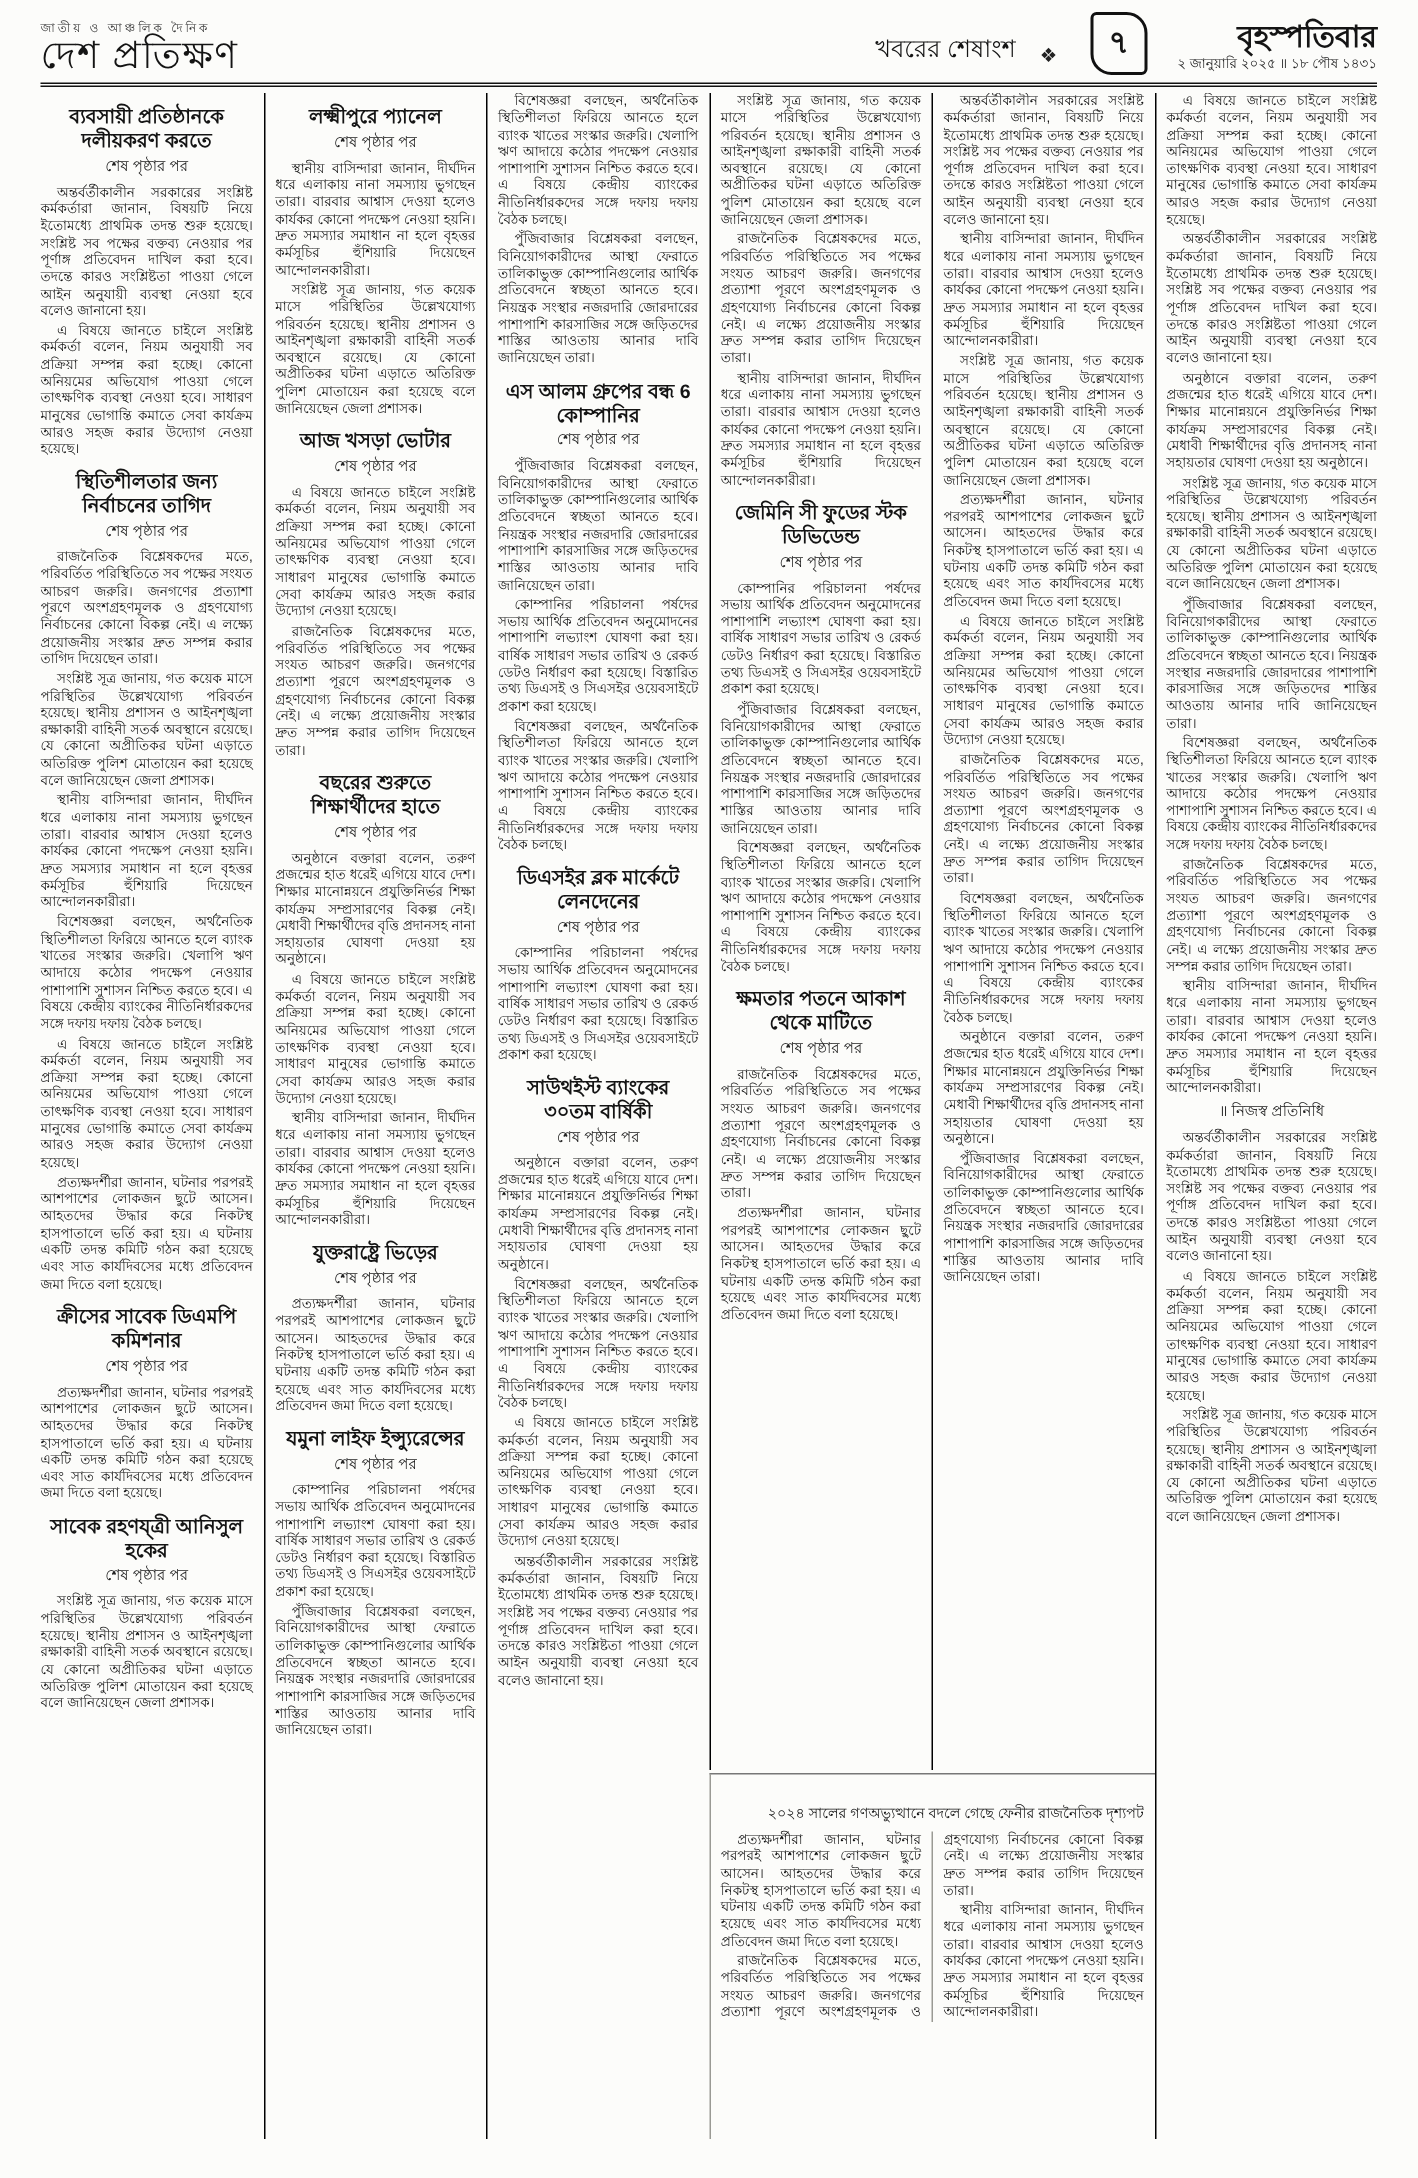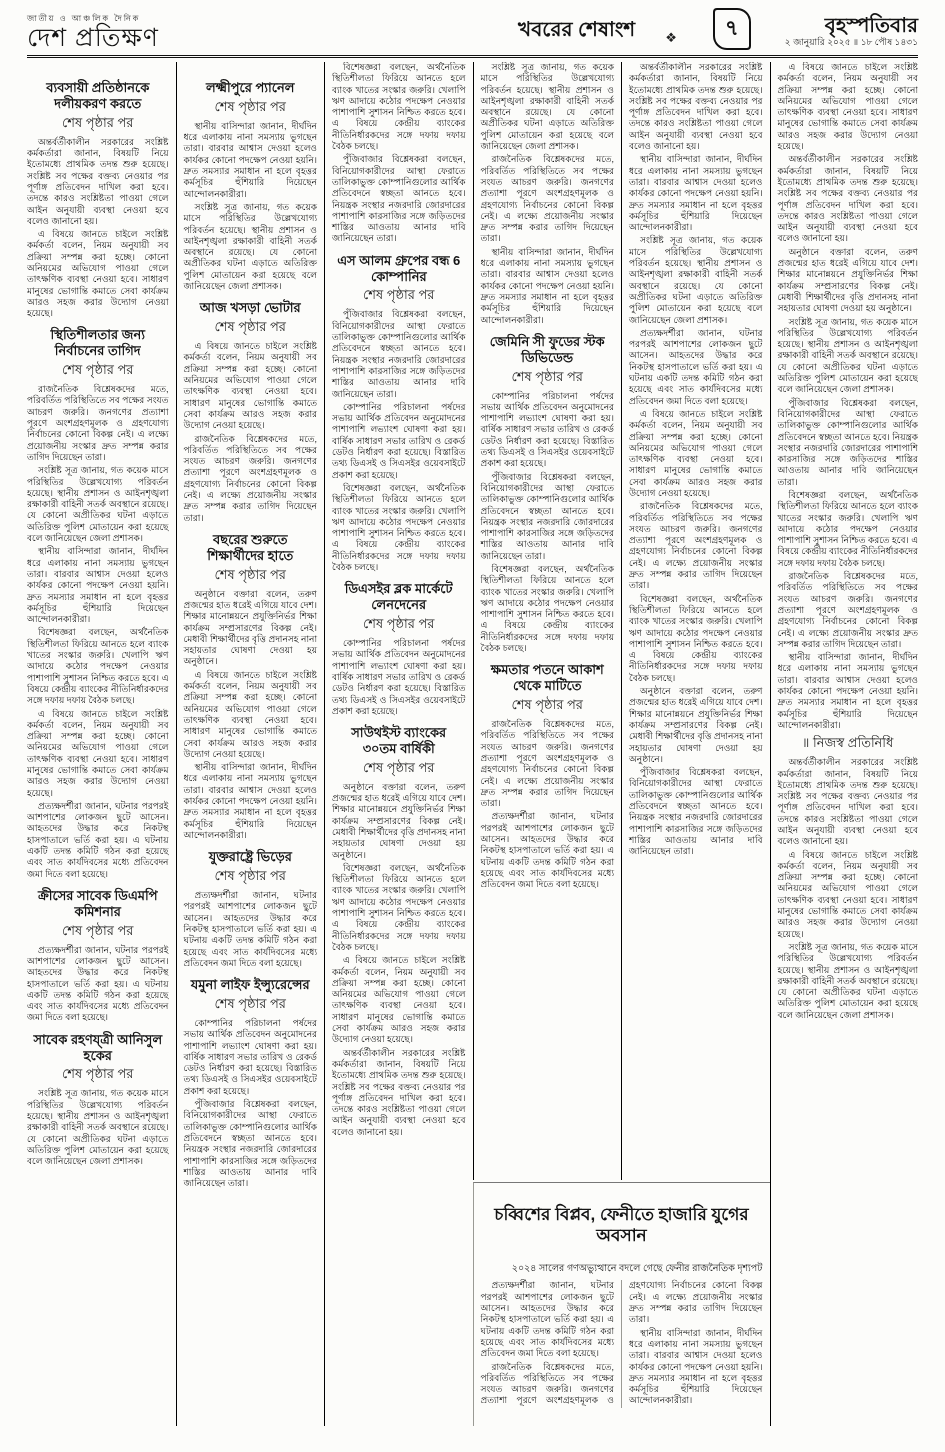--- a/index.html
+++ b/index.html
@@ -5,28 +5,28 @@
   html,body{margin:0;padding:0;}
   body{
     width:945px;height:1452px;overflow:hidden;
     background:#fcfcfa;color:#141414;
     font-family:"Liberation Sans","DejaVu Sans",sans-serif;
   }
   .page{padding:8px 27px 12px;}
 
   
   .masthead{
-    display:flex;align-items:flex-end;gap:28px;
+    display:flex;align-items:flex-end;gap:14px;
     border-bottom:3px double #111;padding-bottom:5px;
   }
   .brand{line-height:1;}
   .brand-tagline{font-size:8px;letter-spacing:2px;margin-bottom:2px;color:#333;}
   .brand-name{font-size:25px;font-weight:normal;letter-spacing:1px;}
   .head-spacer{flex:1;}
-  .section-title{font-size:20px;font-weight:bold;padding-bottom:3px;margin-left:38px;}
+  .section-title{font-size:16px;font-weight:normal;padding-bottom:3px;margin-left:38px;}
   .ornament{font-size:13px;padding:0 2px 5px;color:#222;}
   .page-number{
     width:34px;height:38px;border:2px solid #111;
     border-radius:4px 14px 4px 14px;
     display:flex;align-items:center;justify-content:center;
     font-size:21px;font-weight:bold;margin:0 6px;
   }
   .date-block{text-align:right;line-height:1.2;padding-bottom:2px;}
   .weekday{font-size:20px;font-weight:bold;}
   .date-line{font-size:9px;color:#222;text-align:center;}
@@ -40,22 +40,22 @@
   }
   .col{min-width:0;overflow:hidden;padding:0 7px;}
   .col.first{padding-left:0;}
   .col.last{padding-right:0;}
   .col:not(.first){border-left:1px solid #000000;}
 
   .article h2{
     font-size:13px;line-height:1.22;font-weight:bold;
     text-align:center;margin:8px 1px 1px;
   }
-  .article:first-child h2{margin-top:18px;}
-  .article .byline{font-size:13px;text-align:center;margin:0 0 3px;color:#222;}
+  .article:first-child h2{margin-top:8px;}
+  .article .byline{font-size:10px;text-align:center;margin:0 0 3px;color:#222;}
   .article .deck{font-size:9.5px;text-align:right;margin:15px 0 4px;}
   .article p{
     font-size:9px;line-height:11.3px;text-align:justify;
     margin:0 0 2px;text-indent:11px;
   }
 
   
   .span-article{
     grid-column:4 / 6;grid-row:2 / 3;
     border-left:1px solid #9a9a94;border-top:1px solid #777;
@@ -222,21 +222,20 @@
         </article>
         <article class="article">
           <div class="byline">॥ নিজস্ব প্রতিনিধি</div>
           <p>অন্তর্বর্তীকালীন সরকারের সংশ্লিষ্ট কর্মকর্তারা জানান, বিষয়টি নিয়ে ইতোমধ্যে প্রাথমিক তদন্ত শুরু হয়েছে। সংশ্লিষ্ট সব পক্ষের বক্তব্য নেওয়ার পর পূর্ণাঙ্গ প্রতিবেদন দাখিল করা হবে। তদন্তে কারও সংশ্লিষ্টতা পাওয়া গেলে আইন অনুযায়ী ব্যবস্থা নেওয়া হবে বলেও জানানো হয়।</p>
           <p>এ বিষয়ে জানতে চাইলে সংশ্লিষ্ট কর্মকর্তা বলেন, নিয়ম অনুযায়ী সব প্রক্রিয়া সম্পন্ন করা হচ্ছে। কোনো অনিয়মের অভিযোগ পাওয়া গেলে তাৎক্ষণিক ব্যবস্থা নেওয়া হবে। সাধারণ মানুষের ভোগান্তি কমাতে সেবা কার্যক্রম আরও সহজ করার উদ্যোগ নেওয়া হয়েছে।</p>
           <p>সংশ্লিষ্ট সূত্র জানায়, গত কয়েক মাসে পরিস্থিতির উল্লেখযোগ্য পরিবর্তন হয়েছে। স্থানীয় প্রশাসন ও আইনশৃঙ্খলা রক্ষাকারী বাহিনী সতর্ক অবস্থানে রয়েছে। যে কোনো অপ্রীতিকর ঘটনা এড়াতে অতিরিক্ত পুলিশ মোতায়েন করা হয়েছে বলে জানিয়েছেন জেলা প্রশাসক।</p>
         </article>
       </div>
       <section class="span-article">
         <article class="article">
-          <h2 class="headline">চব্বিশের বিপ্লব, ফেনীতে হাজারি যুগের অবসান</h2>
           <div class="deck">২০২৪ সালের গণঅভ্যুত্থানে বদলে গেছে ফেনীর রাজনৈতিক দৃশ্যপট</div>
           <div class="span-body">
             <p>প্রত্যক্ষদর্শীরা জানান, ঘটনার পরপরই আশপাশের লোকজন ছুটে আসেন। আহতদের উদ্ধার করে নিকটস্থ হাসপাতালে ভর্তি করা হয়। এ ঘটনায় একটি তদন্ত কমিটি গঠন করা হয়েছে এবং সাত কার্যদিবসের মধ্যে প্রতিবেদন জমা দিতে বলা হয়েছে।</p>
             <p>রাজনৈতিক বিশ্লেষকদের মতে, পরিবর্তিত পরিস্থিতিতে সব পক্ষের সংযত আচরণ জরুরি। জনগণের প্রত্যাশা পূরণে অংশগ্রহণমূলক ও গ্রহণযোগ্য নির্বাচনের কোনো বিকল্প নেই। এ লক্ষ্যে প্রয়োজনীয় সংস্কার দ্রুত সম্পন্ন করার তাগিদ দিয়েছেন তারা।</p>
             <p>স্থানীয় বাসিন্দারা জানান, দীর্ঘদিন ধরে এলাকায় নানা সমস্যায় ভুগছেন তারা। বারবার আশ্বাস দেওয়া হলেও কার্যকর কোনো পদক্ষেপ নেওয়া হয়নি। দ্রুত সমস্যার সমাধান না হলে বৃহত্তর কর্মসূচির হুঁশিয়ারি দিয়েছেন আন্দোলনকারীরা।</p>
           </div>
         </article>
       </section>
     </main>
 

